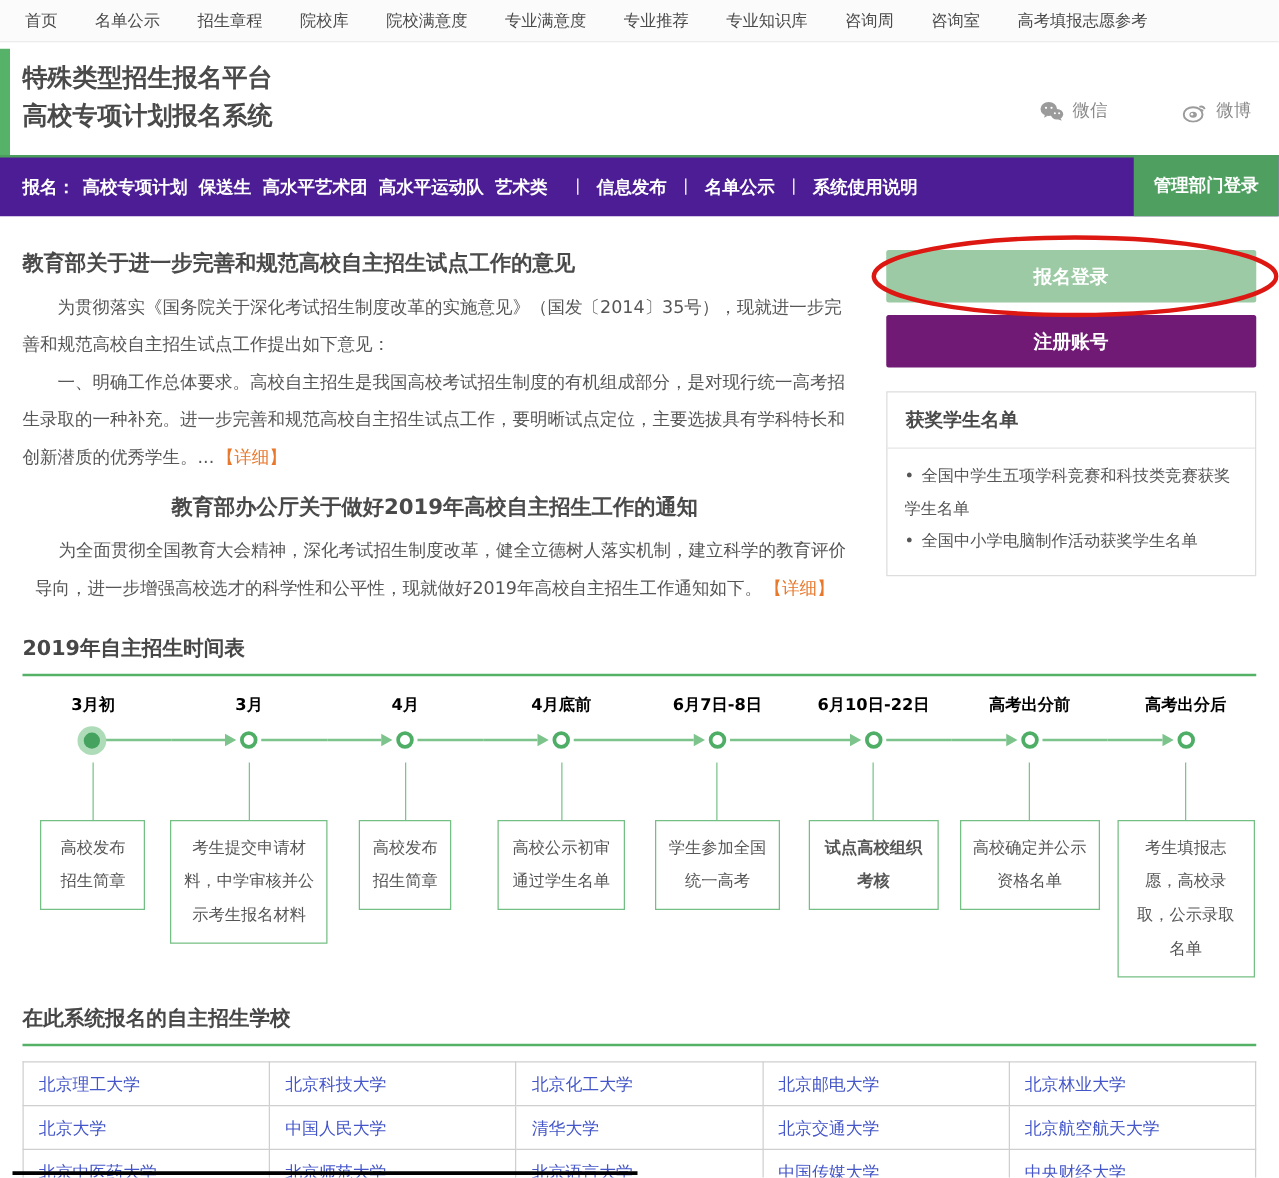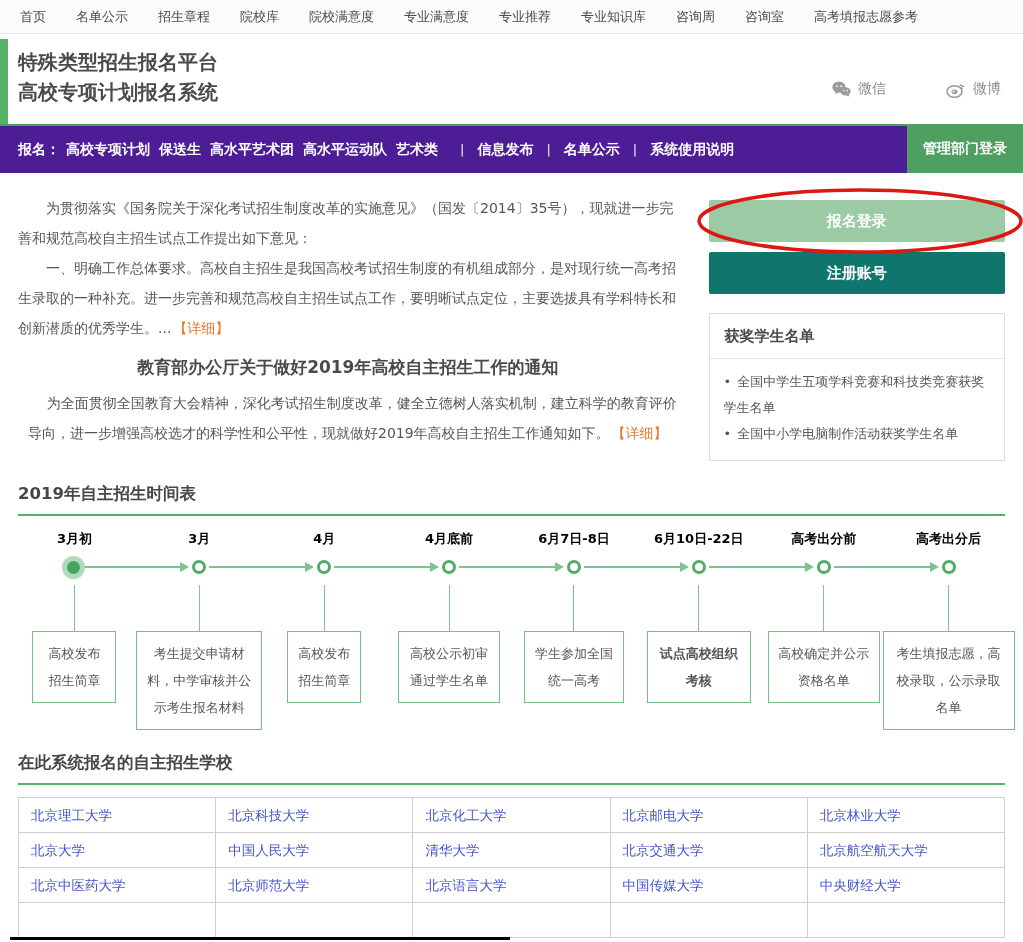--- a/index.html
+++ b/index.html
@@ -37,21 +37,21 @@
   .left-col { width:672px; }
   .article-title { font-size:17px; font-weight:bold; color:#4a4a4a; margin:6px 0 9px; }
   .article + .article { margin-top:13px;text-align:center; }
   .article-para { font-size:14px; color:#565656; line-height:30px; text-indent:2em; }
   .more { color:#e8792c; cursor:pointer; text-decoration:none; margin-left:2px; }
 
   .sidebar { position:relative; width:302px; margin-left:31px; }
   .btn { display:block; height:42px; line-height:42px; text-align:center; color:#fff;
     font-size:15px; font-weight:bold; border-radius:2px; text-decoration:none; cursor:pointer; }
   .btn-login { background:#9bcaa4; margin-top:7px; }
-  .btn-register { background:#0f766e; margin-top:10px; }
+  .btn-register { background:#701a75; margin-top:10px; }
   .award-box { margin-top:19px; border:1px solid #ddd; background:#fff; }
   .award-title { font-size:15px; font-weight:bold; color:#4a4a4a; padding:13px 15px 12px; border-bottom:1px solid #e6e6e6; }
   .award-list { list-style:none; padding:10px 14px 13px; }
   .award-item { font-size:13px; color:#565656; line-height:26px; cursor:pointer; }
   .bullet { margin-right:6px; color:#565656; }
   .red-ellipse { position:absolute; left:-14px; top:-6px; pointer-events:none; z-index:5; }
 
   
   .section-title { font-size:16.5px; font-weight:bold; color:#474747; margin:22px 18px 0; }
   .rule { height:2px; background:#54b267; margin:9px 18px 0; }
@@ -72,21 +72,21 @@
   .tl-stem { width:1px; height:46px; background:#7cc48c; margin-top:3px; }
   .tl-box { border:1px solid #74bf84; background:#fff; margin-top:0; padding:8px 9px;
     font-size:13px; color:#565656; line-height:27px; text-align:center; }
   .tl-col:nth-child(1) .tl-box { width:84px; }
   .tl-col:nth-child(2) .tl-box { width:126px; }
   .tl-col:nth-child(3) .tl-box { width:74px; }
   .tl-col:nth-child(4) .tl-box { width:102px; }
   .tl-col:nth-child(5) .tl-box { width:100px; }
   .tl-col:nth-child(6) .tl-box { width:104px;font-weight:bold; }
   .tl-col:nth-child(7) .tl-box { width:112px; }
-  .tl-col:nth-child(8) .tl-box { width:132px; }
+  .tl-col:nth-child(8) .tl-box { width:110px; }
 
   
   .schools { width:987px; margin:12px 18px 0; border-collapse:collapse; table-layout:fixed; }
   .schools td { width:20%; height:35px; border:1px solid #cfcfcf; padding:0 0 0 12px; }
   .school-link { font-size:13.5px; color:#4355c8; text-decoration:none; cursor:pointer; white-space:nowrap; }
 
   .artifact-bar { position:absolute; left:10px; top:937px; width:500px; height:3px; background:#000; }
 </style>
 </head>
 <body>
@@ -156,20 +156,21 @@
         <a class="nav-link">名单公示</a>
         <span class="nav-sep">|</span>
         <a class="nav-link">系统使用说明</a>
       </span>
     <a class="admin-login">管理部门登录</a>
   </nav>
 
   <div class="content">
     <div class="left-col" id="articles">
         <article class="article">
+          <h2 class="article-title">教育部关于进一步完善和规范高校自主招生试点工作的意见</h2>
           <p class="article-para">为贯彻落实《国务院关于深化考试招生制度改革的实施意见》（国发〔2014〕35号），现就进一步完善和规范高校自主招生试点工作提出如下意见：</p>
           <p class="article-para">一、明确工作总体要求。高校自主招生是我国高校考试招生制度的有机组成部分，是对现行统一高考招生录取的一种补充。进一步完善和规范高校自主招生试点工作，要明晰试点定位，主要选拔具有学科特长和创新潜质的优秀学生。...<a class="more">【详细】</a></p>
         </article>
         <article class="article">
           <h2 class="article-title">教育部办公厅关于做好2019年高校自主招生工作的通知</h2>
           <p class="article-para">为全面贯彻全国教育大会精神，深化考试招生制度改革，健全立德树人落实机制，建立科学的教育评价导向，进一步增强高校选才的科学性和公平性，现就做好2019年高校自主招生工作通知如下。<a class="more">【详细】</a></p>
         </article>
       </div>
     <aside class="sidebar">
       <svg class="red-ellipse" width="330" height="70" viewBox="0 0 330 70" preserveAspectRatio="none">

